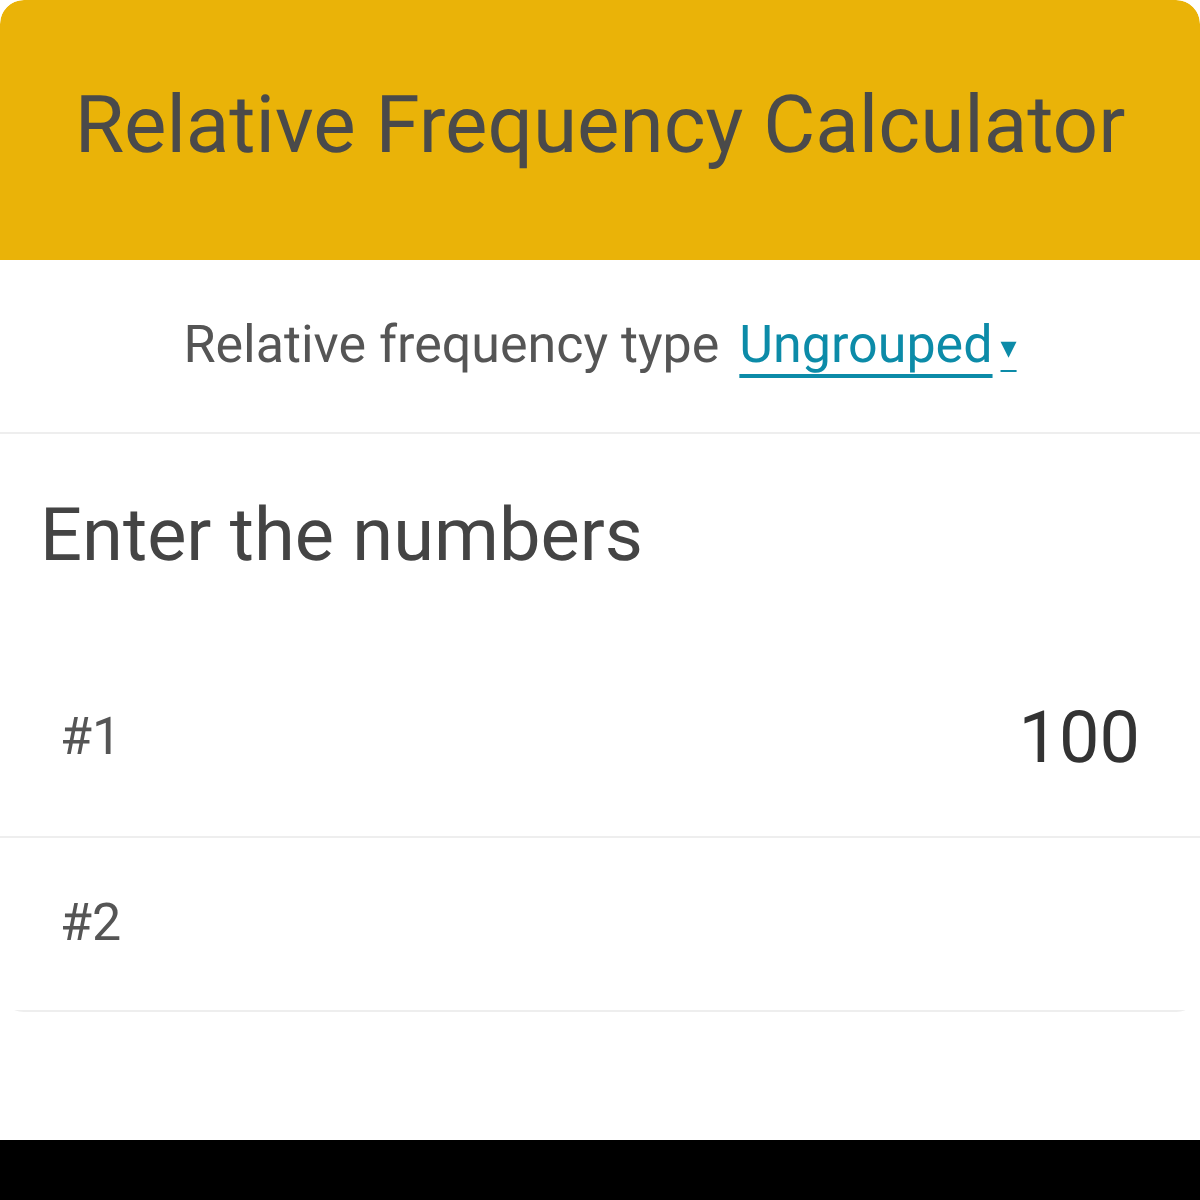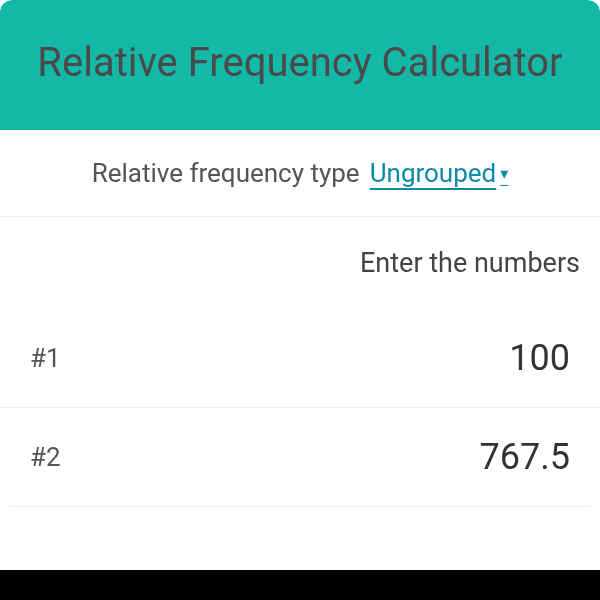--- a/index.html
+++ b/index.html
@@ -14,21 +14,21 @@
       height: 600px;
       overflow: hidden;
     }
     .container {
       background: #ffffff;
       border-radius: 12px;
       overflow: hidden;
       width: 600px;
     }
     .header {
-      background: #14b8a6;
+      background: #eab308;
       padding: 38px 20px 42px;
       text-align: center;
       border-radius: 12px 12px 0 0;
     }
     .header h1 {
       font-size: 40px;
       font-weight: 400;
       color: #4a4a4a;
       line-height: 1.25;
     }
@@ -52,23 +52,23 @@
       cursor: pointer;
       display: inline-flex;
       align-items: center;
       gap: 4px;
       margin-left: 10px;
     }
     .type-select .dropdown-arrow {
       font-size: 16px;
     }
     .section-title {
-      text-align: right;
+      text-align: left;
       padding: 30px 20px 30px;
-      font-size: 27px;
+      font-size: 37px;
       color: #444444;
       font-weight: 400;
     }
     .input-row {
       display: flex;
       justify-content: space-between;
       align-items: center;
       padding: 28px 30px;
       border-bottom: 1px solid #eeeeee;
     }
@@ -110,17 +110,16 @@
 
   <div class="section-title">Enter the numbers</div>
 
   <div class="input-row">
     <span class="input-label">#1</span>
     <span class="input-value">100</span>
   </div>
 
   <div class="input-row">
     <span class="input-label">#2</span>
-    <span class="input-value">767.5</span>
   </div>
 </div>
 
 <div class="bottom-bar"></div>
 
 </body></html>

